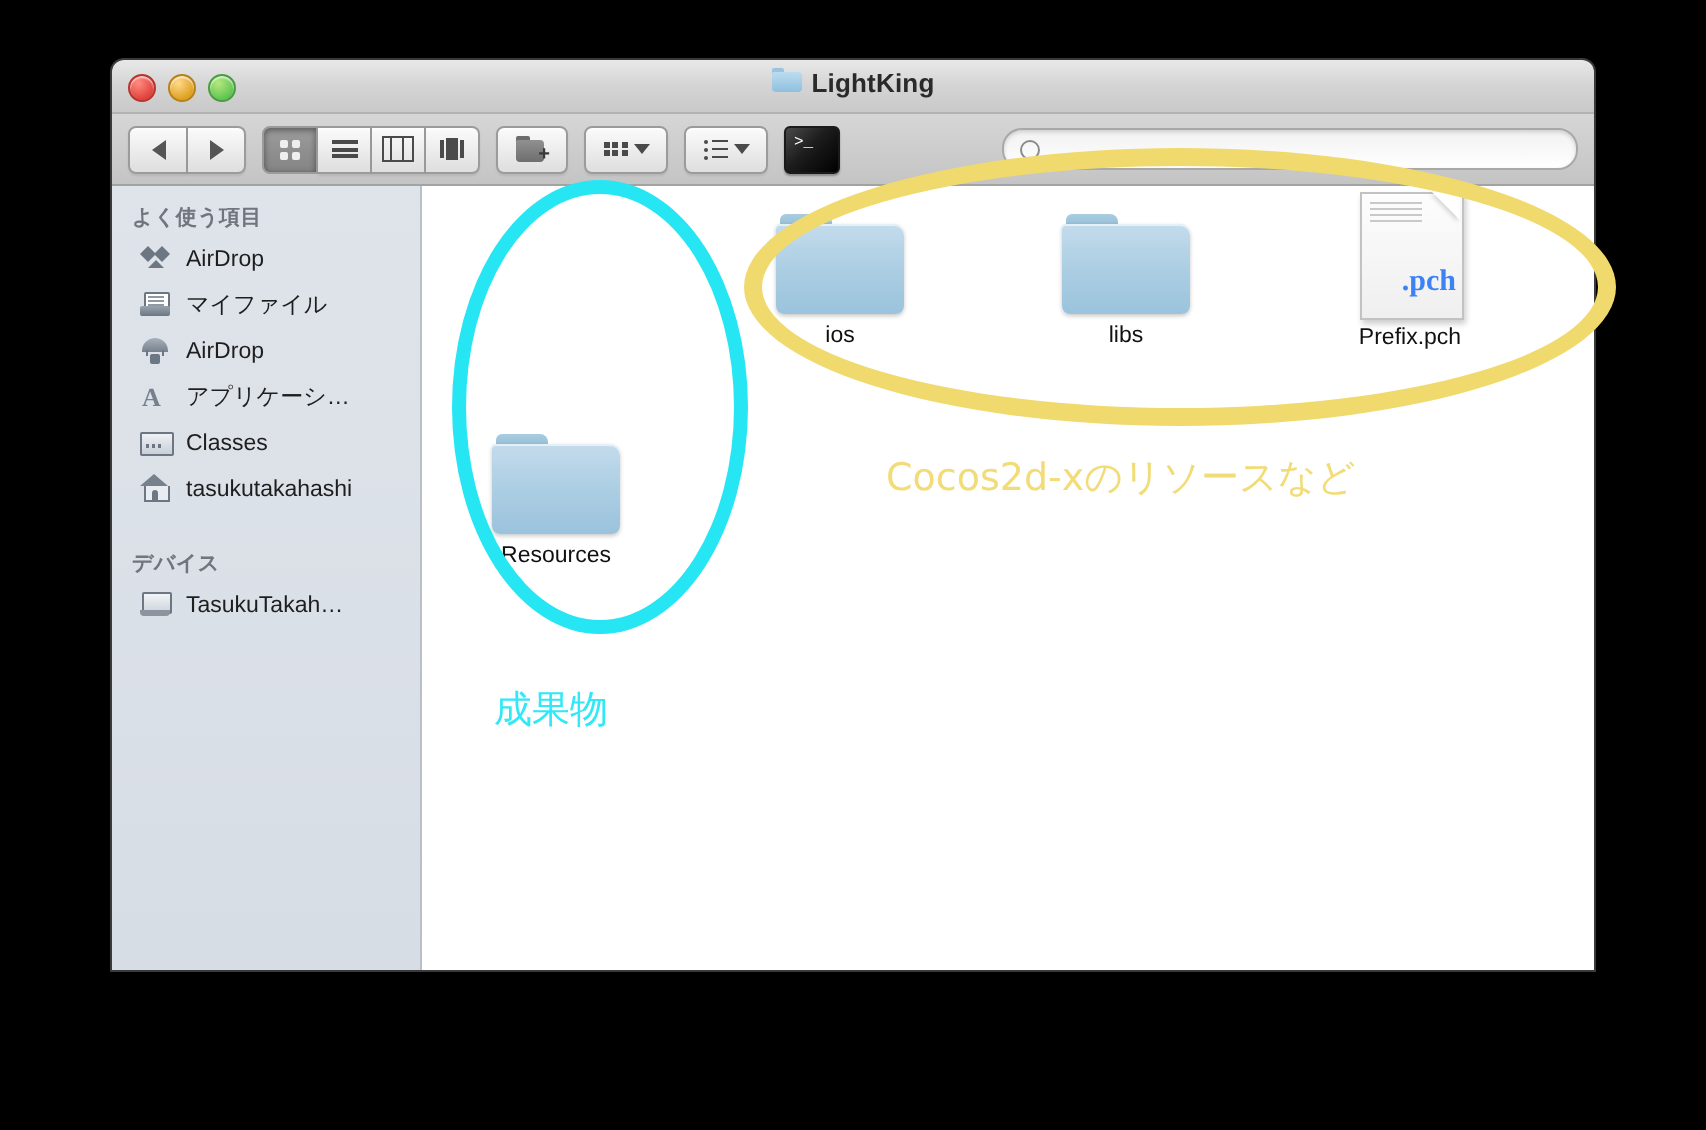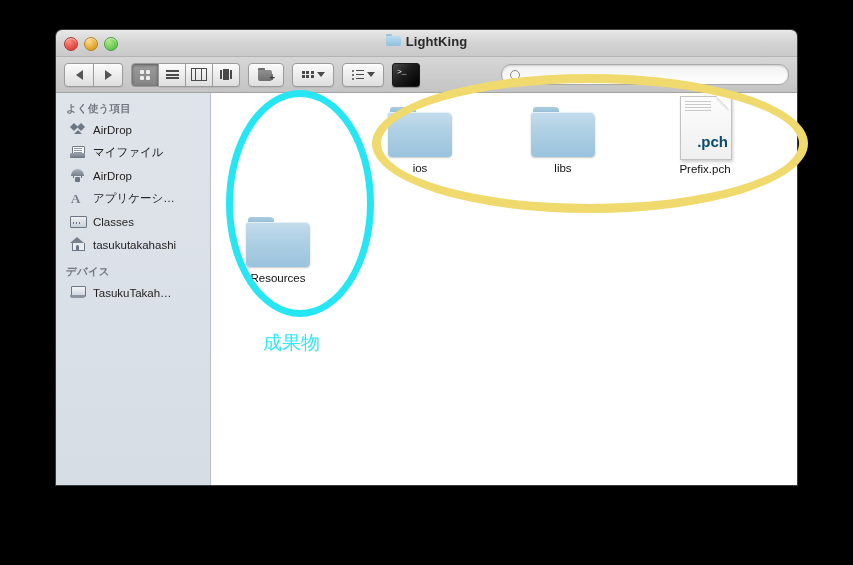--- a/index.html
+++ b/index.html
@@ -165,21 +165,21 @@
   .doc{width:50px;height:62px;margin:0 auto;position:relative;}
   .doc .page{position:absolute;left:0;top:0;width:50px;height:62px;
       background:linear-gradient(to bottom,#fdfdfd,#efefef);
       border:1px solid #c2c2c2;box-shadow:1px 2px 3px rgba(0,0,0,.2);}
   .doc .fold2{position:absolute;right:0;top:0;width:0;height:0;
       border-right:14px solid #fff;border-bottom:14px solid transparent;
       filter:drop-shadow(-1px 1px 1px rgba(0,0,0,.15));}
   .doc .lines{position:absolute;left:5px;top:5px;width:26px;height:10px;
       background:repeating-linear-gradient(to bottom,#c9c9c9 0 1px,transparent 1px 3px);}
   .doc .ext{position:absolute;left:0;right:2px;bottom:8px;text-align:right;
-      font-size:15px;font-weight:bold;color:#0c4a6e;font-family:Liberation Sans, sans-serif;}
+      font-size:15px;font-weight:bold;color:#3b82f6;font-family:Liberation Serif, serif;}
 
   
   .ellipse{position:absolute;border-radius:50%;pointer-events:none;}
   #cyan-ellipse{border:7px solid #27e6f4;}
   #yellow-ellipse{border:9px solid #f0da6e;}
   .anno{position:absolute;font-size:19px;white-space:nowrap;
         font-family:"DejaVu Sans","Liberation Sans",sans-serif;}
   #anno-cyan{color:#31e8f6;}
   #anno-yellow{color:#f2dc78;}
 </style>
@@ -348,21 +348,21 @@
 
         <div class="sb-item">
           <span class="sbi ic-home">
             <span class="roof"></span>
               <span class="wall"></span>
               <span class="door"></span>
           </span>
           <span class="sb-label">tasukutakahashi</span>
         </div>
 
-        <div class="sb-head" style="margin-top:6px">デバイス</div>
+        <div class="sb-head" style="margin-top:16px">デバイス</div>
 
         <div class="sb-item">
           <span class="sbi ic-laptop">
             <span class="scr"></span>
               <span class="base"></span>
           </span>
           <span class="sb-label">TasukuTakah…</span>
         </div>
       </div>
 
@@ -404,15 +404,16 @@
         </div>
 
       </div>
     </div>
   </div>
 
   <div id="cyan-ellipse" class="ellipse" style="left:226px;top:90px;width:134px;height:213px;"></div>
 
   <div id="yellow-ellipse" class="ellipse" style="left:372px;top:74px;width:418px;height:121px;"></div>
 
-  <div id="anno-cyan" class="anno" style="left:247px;top:330px;margin-left:16px;">成果物</div>
-
+  <div id="anno-cyan" class="anno" style="left:247px;top:342px;">成果物</div>
+
+  <div id="anno-yellow" class="anno" style="left:443px;top:226px;">Cocos2d-xのリソースなど</div>
 </div>
 
 </body></html>

